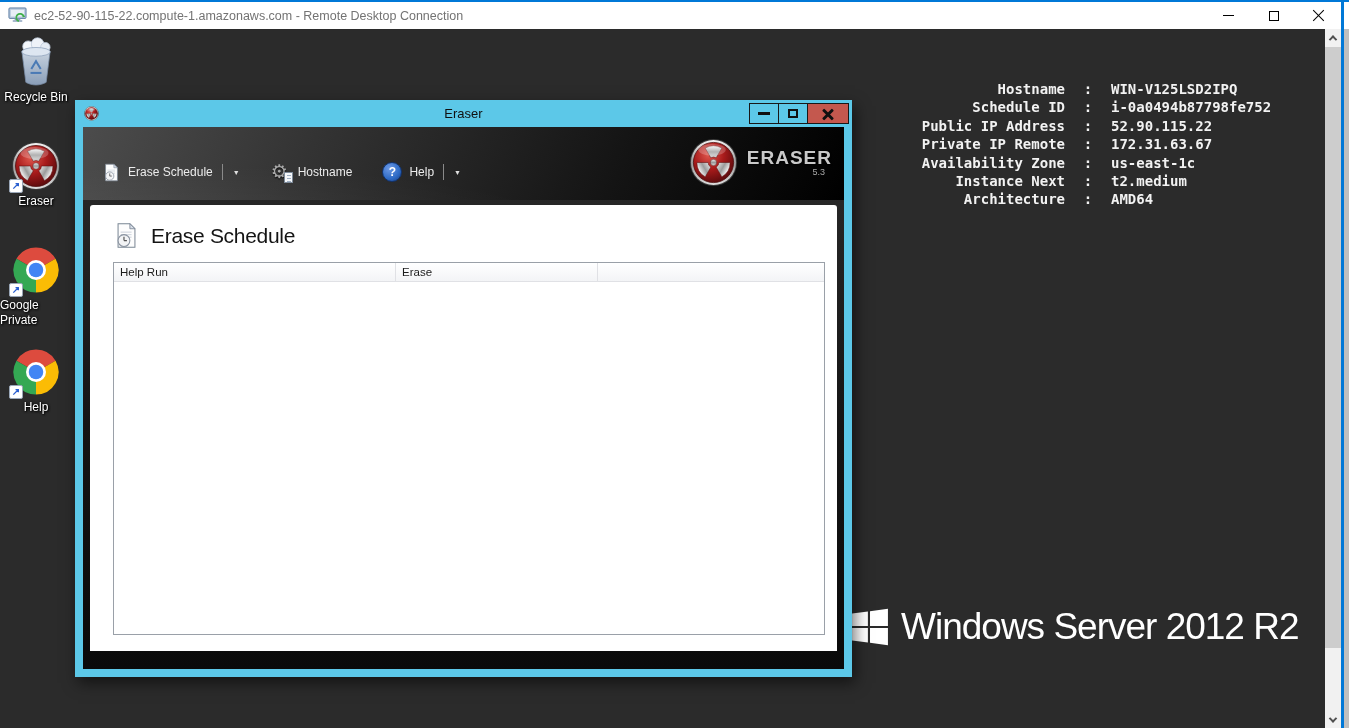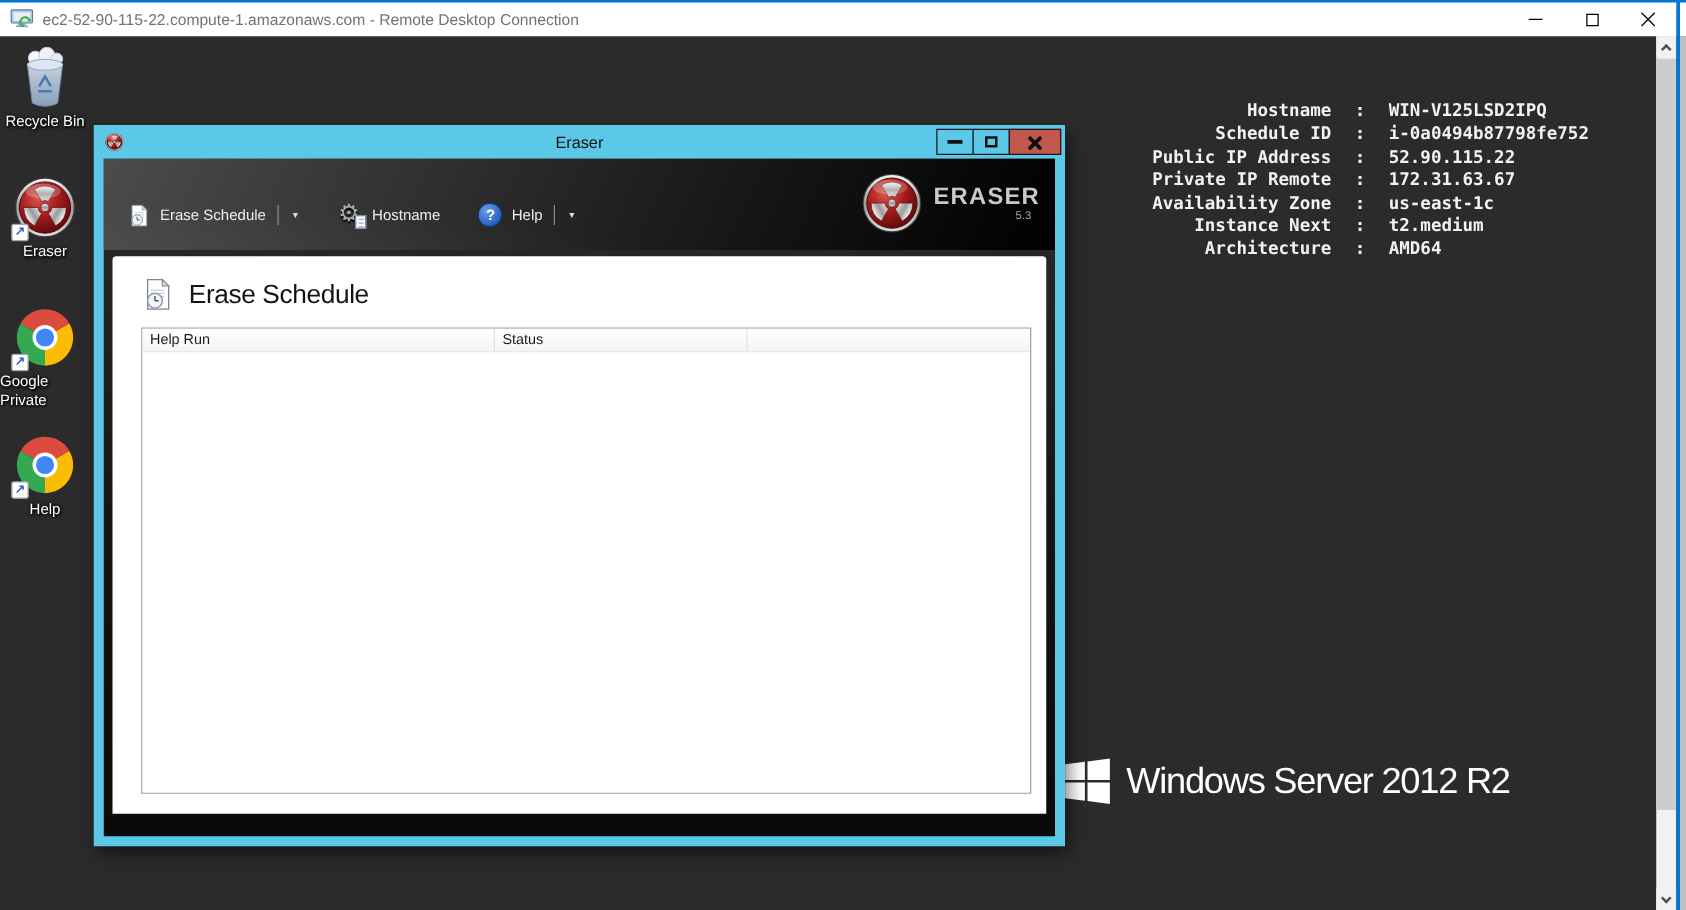--- a/index.html
+++ b/index.html
@@ -59,21 +59,21 @@
     font-size:14px; font-weight:bold; color:#f2f2f2; line-height:18.4px;
     white-space:nowrap;
   }
   .bg-label { text-align:right; }
   .bg-colon { text-align:center; }
   .bg-value { text-align:left; }
 
   
   .oslogo { position:absolute; left:852px; top:577px; display:flex; align-items:center; gap:13px; }
   .oslogo-flag { width:36px; height:38px; }
-  .oslogo-text { font-size:29px; color:#ffffff; letter-spacing:-1px; font-weight:normal; white-space:nowrap; }
+  .oslogo-text { font-size:37px; color:#ffffff; letter-spacing:-1px; font-weight:normal; white-space:nowrap; }
 
   
   .v-scrollbar { position:absolute; left:1325px; top:29px; width:16px; height:699px; background:#F1F1F1; z-index:5; }
   .sb-btn { position:absolute; left:0; width:16px; height:17px; background:#F1F1F1; display:flex; align-items:center; justify-content:center; }
   .sb-btn.up { top:0; }
   .sb-btn.down { bottom:0; }
   .chev { width:6px; height:6px; border:solid #505050; border-width:2px 2px 0 0; }
   .chev.up { transform:rotate(-45deg) translate(-1px,1px); }
   .chev.down { transform:rotate(135deg) translate(-1px,1px); }
   .sb-thumb { position:absolute; left:0; top:18px; width:16px; height:601px; background:#CDCDCD; }
@@ -393,21 +393,21 @@
       <div class="e-panel">
         <div class="e-heading">
           <svg viewBox="0 0 32 32">
               <use href="#sym-pageclock"></use>
             </svg>
           <span class="e-heading-text">Erase Schedule</span>
         </div>
         <div class="e-table">
           <div class="e-thead">
             <div class="e-th">Help Run</div>
-            <div class="e-th">Status</div>
+            <div class="e-th">Erase</div>
             <div class="e-th"></div>
           </div>
           <div class="e-tbody"></div>
         </div>
       </div>
     </div>
   </div>
 </div>
 
 <div class="v-scrollbar">

